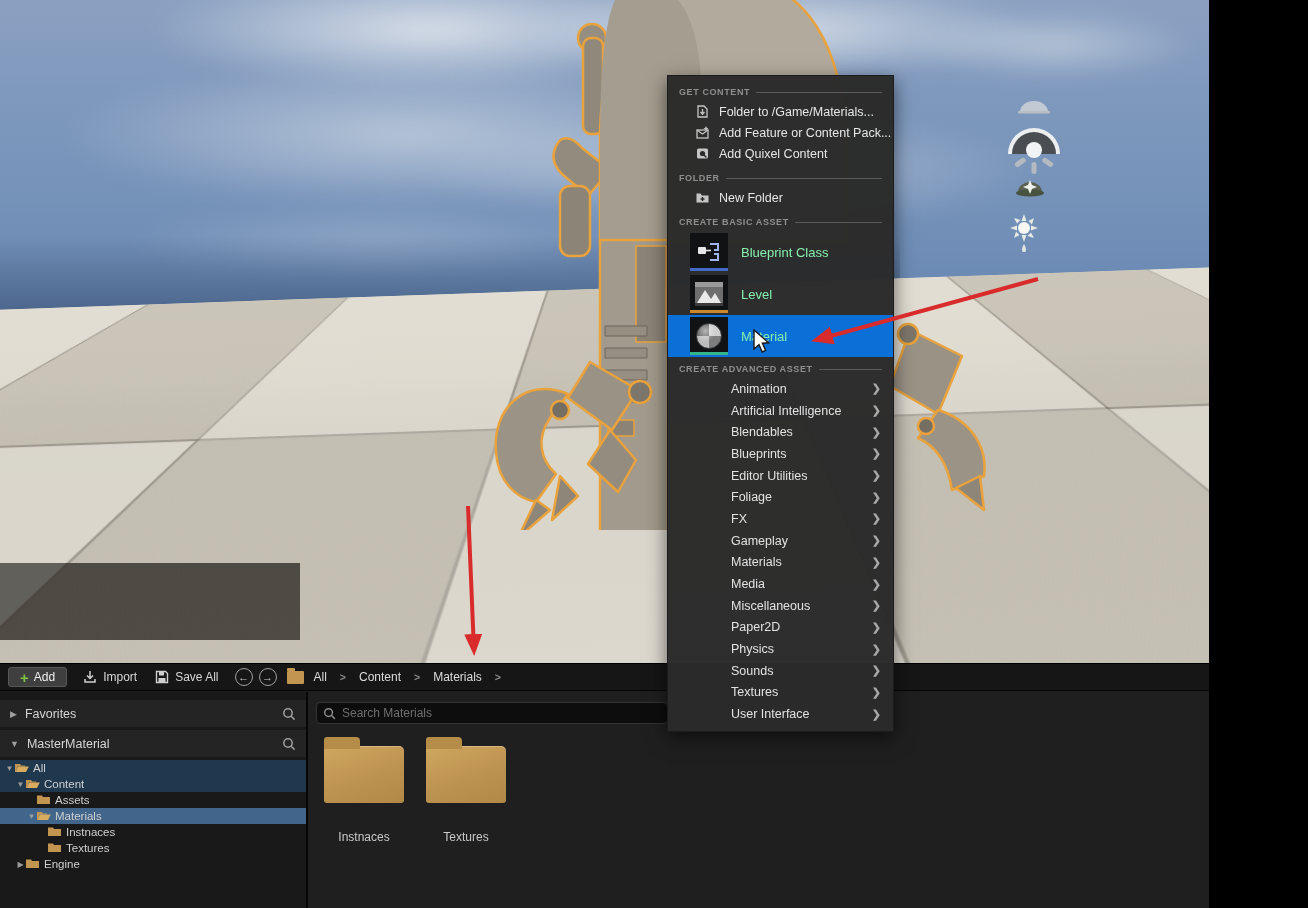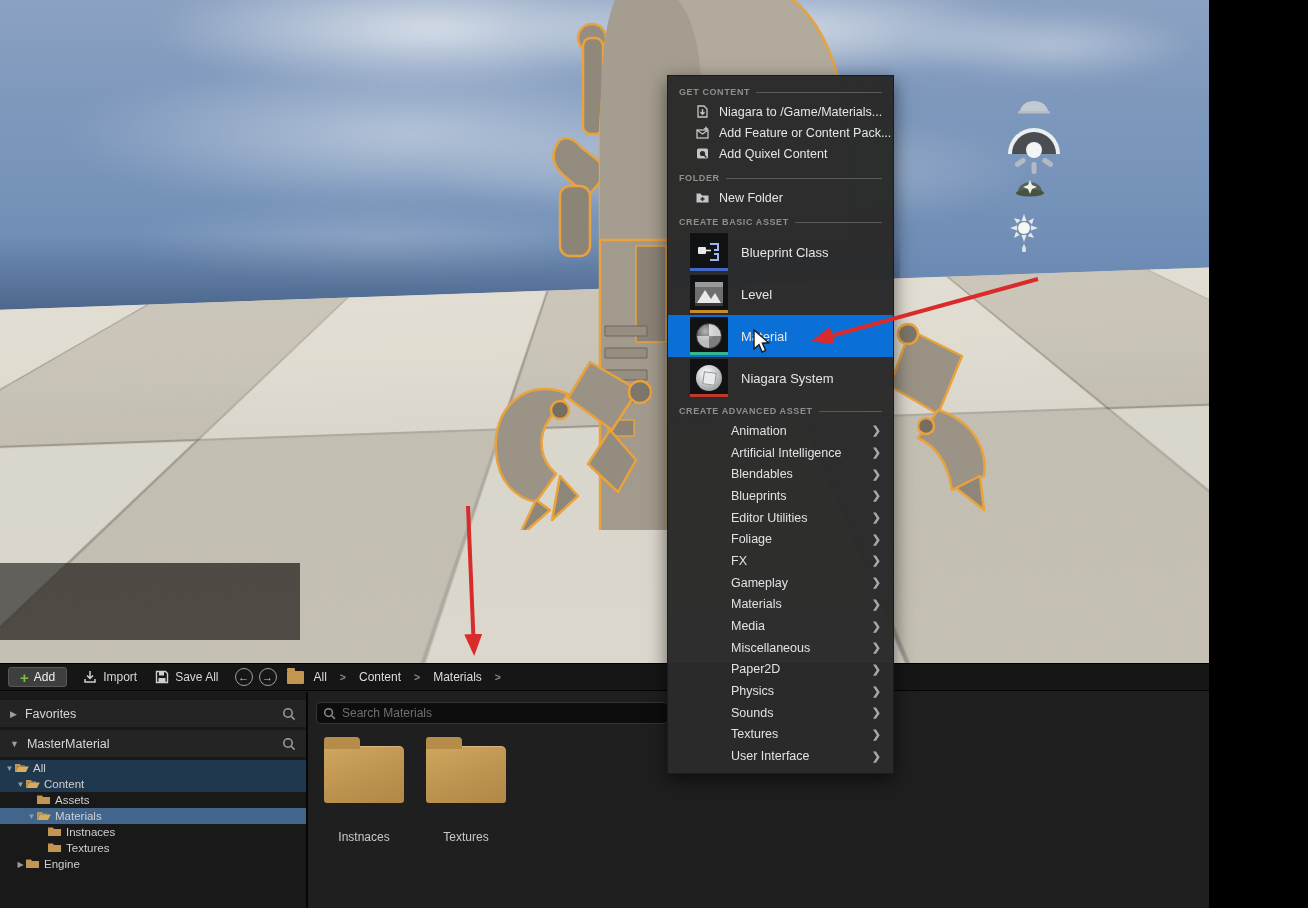--- a/index.html
+++ b/index.html
@@ -44,21 +44,21 @@
   .context-menu { position:absolute; left:667px; top:75px; width:227px; z-index:50;
     background:rgba(43,43,43,.985); border:1px solid #1c1c1c;
     box-shadow:0 6px 18px rgba(0,0,0,.55); padding:7px 0 6px 0; }
   .menu-header { display:flex; align-items:center; gap:6px; margin:3px 11px 3px 11px;
     color:#8f8f8f; font-size:9px; font-weight:bold; letter-spacing:.6px; height:12px; }
   .menu-header .rule { flex:1; border-top:1px solid #5a5a5a; }
   .menu-item { display:flex; align-items:center; height:21px; padding-left:27px; gap:9px;
     color:#e6e6e6; font-size:12.5px; }
   .menu-item .mi-icon { width:15px; height:15px; flex:0 0 15px; display:flex; align-items:center; justify-content:center; }
   .basic-item { display:flex; align-items:center; height:42px; padding-left:22px; gap:13px;
-    color:#e5e5e5; font-size:13px; position:relative; }
+    color:#86efac; font-size:13px; position:relative; }
   .basic-item.selected { background:#0a6fd6; }
   .tile { width:38px; height:38px; background:#111214; position:relative; flex:0 0 38px;
     display:flex; align-items:center; justify-content:center; }
   .tile .underline { position:absolute; left:0; bottom:0; width:100%; height:3px; }
   .adv-item { display:flex; align-items:center; height:21.7px; padding:0 12px 0 23px;
     color:#e2e2e2; font-size:12.5px; }
   .adv-item .chev { margin-left:auto; color:#a8a8a8; font-size:11px; font-weight:bold; }
 
   
   .sphere { width:26px; height:26px; border-radius:50%;
@@ -216,21 +216,21 @@
         <span class="rule"></span>
     </div>
     <div>
         <div class="menu-item">
           <div class="mi-icon">
             <svg width="15" height="15" viewBox="0 0 15 15">
               <path d="M3,2 h6 l3,3 v8 h-9 Z" fill="none" stroke="#c5c5c5" stroke-width="1.3"></path>
               <path d="M7.5,5 L7.5,10 M5.5,8 L7.5,10.2 L9.5,8" stroke="#c5c5c5" stroke-width="1.3" fill="none"></path>
             </svg>
           </div>
-          <div>Niagara to /Game/Materials...</div>
+          <div>Folder to /Game/Materials...</div>
         </div>
         <div class="menu-item">
           <div class="mi-icon">
             <svg width="15" height="15" viewBox="0 0 15 15">
               <rect x="2" y="5" width="11" height="8" fill="none" stroke="#c5c5c5" stroke-width="1.3"></rect>
               <path d="M2,5 L7.5,9 L13,5" fill="none" stroke="#c5c5c5" stroke-width="1.2"></path>
               <path d="M11,1 l.8,1.7 1.7,.8 -1.7,.8 -.8,1.7 -.8,-1.7 -1.7,-.8 1.7,-.8 Z" fill="#c5c5c5"></path>
             </svg>
           </div>
           <div>Add Feature or Content Pack...</div>
@@ -290,27 +290,20 @@
             <div class="underline" style="background: rgb(200, 136, 43);"></div>
           </div>
           <div>Level</div>
         </div>
         <div class="basic-item selected">
           <div class="tile">
             <div class="sphere"></div>
             <div class="underline" style="background: rgb(53, 181, 138);"></div>
           </div>
           <div>Material</div>
-        </div>
-        <div class="basic-item">
-          <div class="tile">
-            <div class="nsphere"></div>
-            <div class="underline" style="background: rgb(192, 57, 43);"></div>
-          </div>
-          <div>Niagara System</div>
         </div>
       </div>
 
     <div class="menu-header" style="margin-top:6px;">
       <span>CREATE ADVANCED ASSET</span>
         <span class="rule"></span>
     </div>
     <div style="margin-top:3px;margin-left:40px;">
         <div class="adv-item">
           <div>Animation</div>

